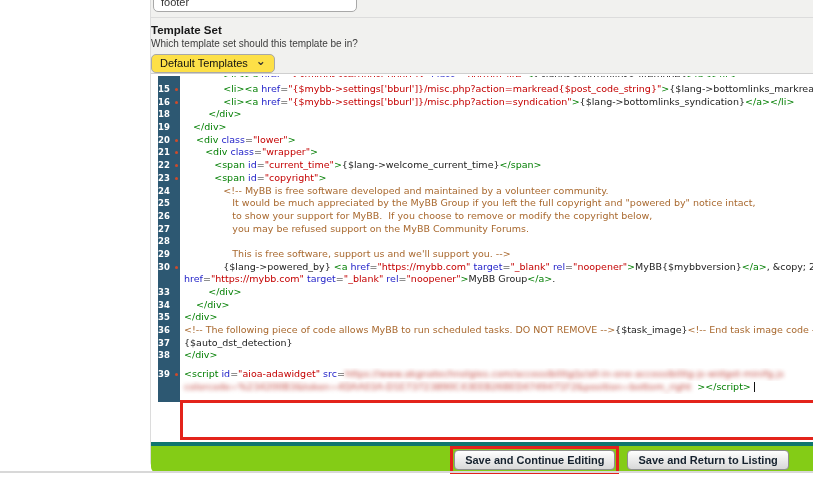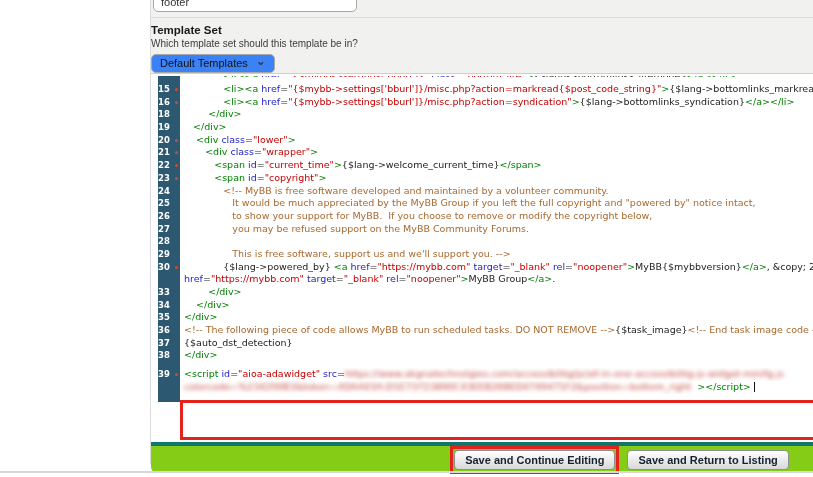--- a/index.html
+++ b/index.html
@@ -11,21 +11,21 @@
          border-bottom:1px solid #cfcfcf;border-radius:0 0 6px 6px;}
 
   .row-name{height:17px;position:relative;border-bottom:1px solid #dcdcdc;}
   .name-input{position:absolute;left:2px;top:-10px;width:204px;height:22px;box-sizing:border-box;
          border:1px solid #a8a8a8;border-radius:5px;padding:2px 7px 0 7px;font:11px "Liberation Sans",sans-serif;
          color:#333;background:#fff;outline:none;}
 
   .tset{height:56px;box-sizing:border-box;border-bottom:1px solid #cfcfcf;padding:6px 0 0 0;}
   .tset-h{font-size:11.5px;font-weight:bold;color:#191919;}
   .tset-c{font-size:10px;color:#3c3c3c;margin-top:2px;}
-  .select{display:inline-flex;align-items:center;gap:8px;margin-top:5px;background:#3b82f6;
+  .select{display:inline-flex;align-items:center;gap:8px;margin-top:5px;background:#fde047;
          border:1px solid #a8a8a8;border-radius:5px;padding:2px 8px 3px 8px;font-size:11px;color:#111;cursor:default;text-align:right;}
   .chev{font-weight:bold;font-size:12px;line-height:6px;color:#333;position:relative;top:-2px;}
 
   .editor{position:relative;background:#fff;height:368px;box-sizing:border-box;
           padding:2px 0 0 7px;overflow:hidden;font-family:"DejaVu Sans",sans-serif;font-size:9.5px;}
   .crow{display:flex;height:12.7px;line-height:12.7px;}
   .crow.pt{padding-top:6px;}
   .crow.pb{padding-bottom:8px;}
   .crow.clip{height:7px;overflow:hidden;}
   .crow.clip .cl{position:relative;top:-6px;}

